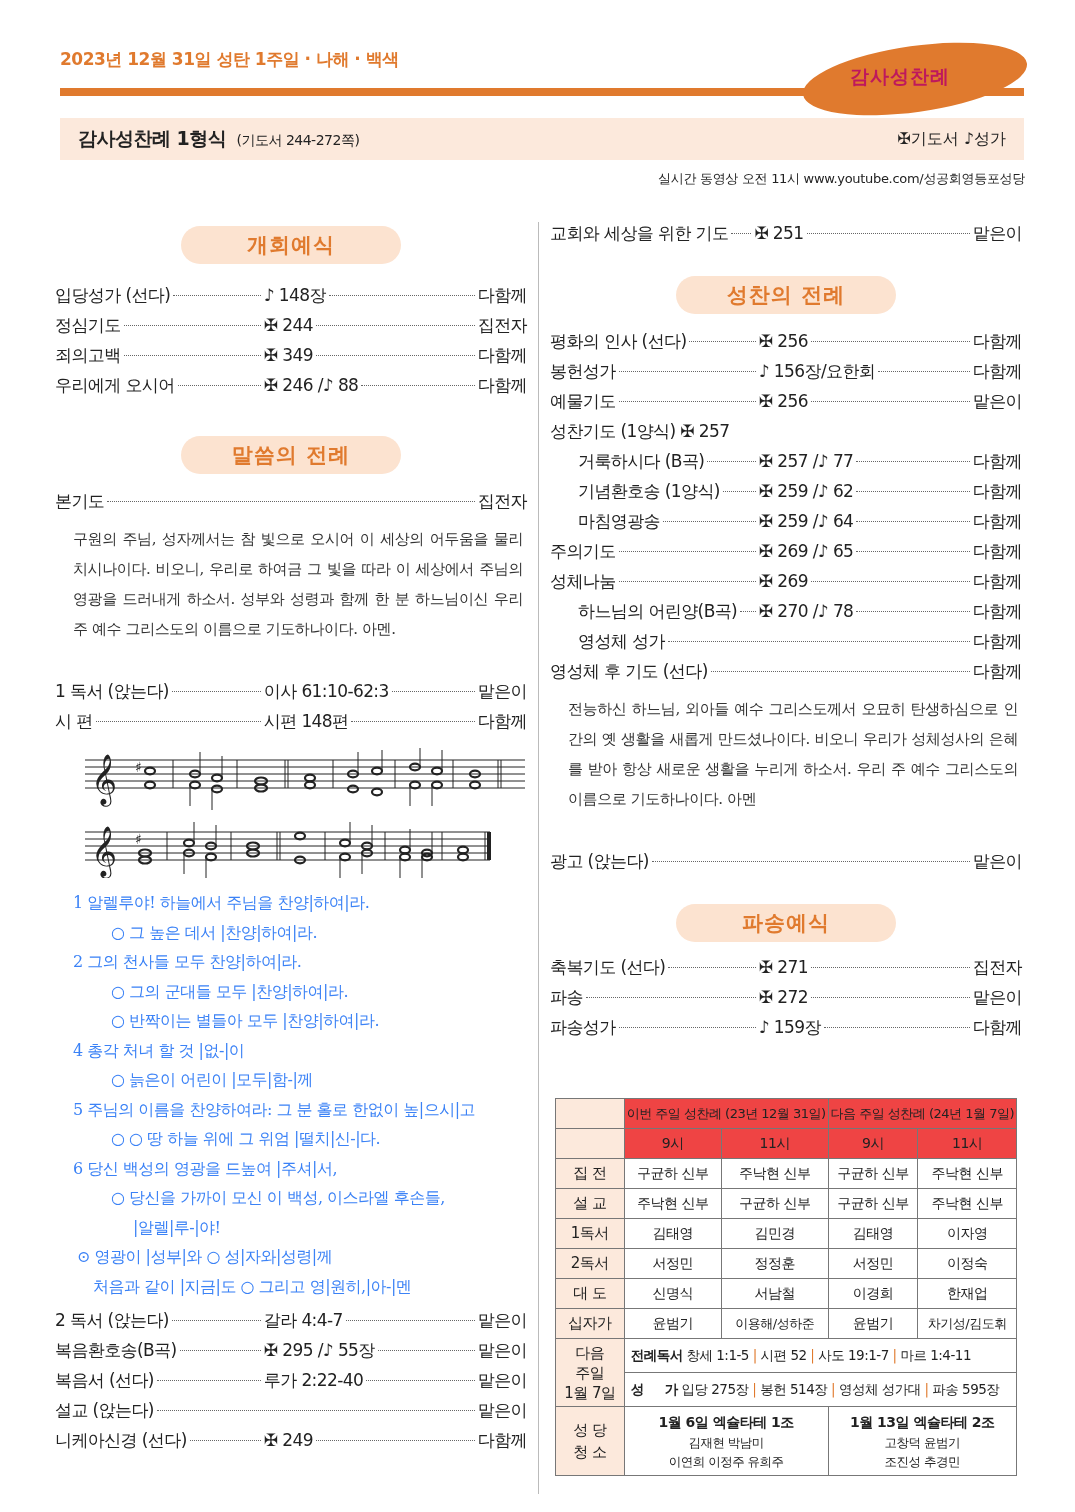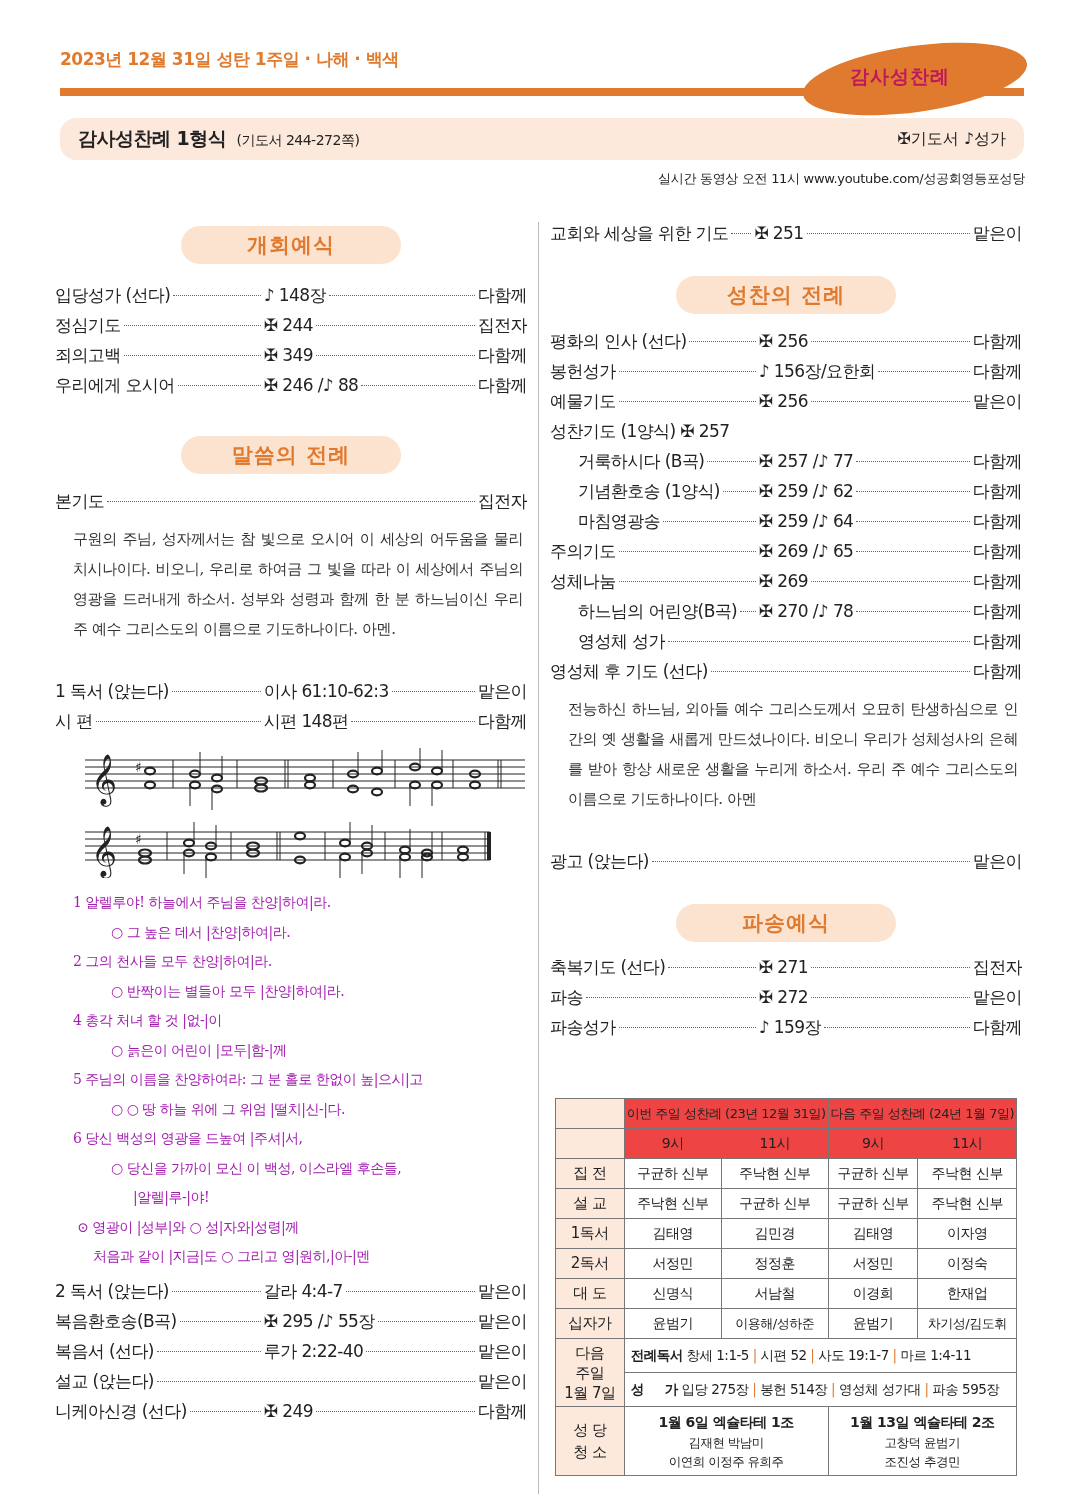--- a/index.html
+++ b/index.html
@@ -4,21 +4,21 @@
 <style>
   * { box-sizing: border-box; margin: 0; padding: 0; }
   html, body { width: 1075px; height: 1512px; background: #ffffff; overflow: hidden; }
   body { position: relative; font-family: "DejaVu Sans", "Liberation Sans", sans-serif; color: #222; }
 
   .date-line { position: absolute; left: 60px; top: 48px; font-size: 17px; font-weight: bold; color: #e07a2e; letter-spacing: -0.5px; }
   .orange-rule { position: absolute; left: 60px; top: 88px; width: 964px; height: 8px; background: #e07a2e; }
   .header-ellipse { position: absolute; left: 802px; top: 46px; width: 226px; height: 66px; background: #e07a2e; border-radius: 50%; transform: rotate(-8deg); }
   .header-tag { position: absolute; left: 850px; top: 64px; font-size: 19px; font-weight: bold; color: #be185d; letter-spacing: 1px; }
 
-  .title-bar { position: absolute; left: 60px; top: 118px; width: 964px; height: 42px; background: #fce9dc; display: flex; align-items: center; justify-content: space-between; padding: 0 18px 0 18px; border-radius: 16px; }
+  .title-bar { position: absolute; left: 60px; top: 118px; width: 964px; height: 42px; background: #fce9dc; display: flex; align-items: center; justify-content: space-between; padding: 0 18px 0 18px; }
   .title-bar .title { font-size: 19px; font-weight: bold; color: #222; letter-spacing: -0.5px; }
   .title-bar .title .sub { font-size: 14px; font-weight: normal; margin-left: 4px; }
   .title-bar .legend { font-size: 16px; color: #222; }
   .stream-line { position: absolute; right: 50px; top: 170px; font-size: 13px; color: #222; letter-spacing: -0.3px; }
 
   .col-divider { position: absolute; left: 538px; top: 222px; width: 1px; height: 1272px; background: #bbbbbb; }
 
   .col { position: absolute; }
   .col-left { left: 55px; top: 222px; width: 472px; }
   .col-right { left: 550px; top: 222px; width: 472px; }
@@ -32,21 +32,21 @@
   .row .ref { flex: 0 0 auto; }
   .row .who { flex: 0 0 auto; }
   .row .mid { width: 214px; flex: 0 0 214px; display: flex; align-items: baseline; }
   .row .mid .ref { flex: 0 0 auto; }
   .row .mid .dots { flex: 1 1 auto; }
 
   .prayer { font-family: "DejaVu Serif", "Liberation Serif", serif; font-size: 15px; line-height: 30px; color: #333; padding-left: 18px; padding-right: 4px; text-align: justify; letter-spacing: -0.4px; }
 
   .music { margin: 8px 0 0 30px; width: 440px; height: 130px; }
 
-  .psalm { font-family: "DejaVu Serif", "Liberation Serif", serif; font-size: 14px; color: #a21caf; letter-spacing: -0.5px; }
+  .psalm { font-family: "DejaVu Serif", "Liberation Serif", serif; font-size: 16px; color: #3b82f6; letter-spacing: -0.5px; }
   .psalm .pl { height: 29.5px; line-height: 29.5px; white-space: nowrap; }
   .psalm .v { padding-left: 18px; }
   .psalm .r { padding-left: 56px; }
   .psalm .r2 { padding-left: 78px; }
   .psalm .g { padding-left: 22px; }
   .psalm .g2 { padding-left: 38px; }
 
   
   .sched { position: absolute; left: 555px; top: 1098px; width: 462px; border-collapse: collapse; font-size: 14px; color: #222; letter-spacing: -0.5px; }
   .sched td { border: 1px solid #777; text-align: center; height: 30px; padding: 0 2px; white-space: nowrap; }
@@ -260,20 +260,21 @@
         <line x1="315" y1="109" x2="315" y2="130"></line>
       <line x1="347" y1="105" x2="347" y2="84"></line>
         <line x1="337" y1="109" x2="337" y2="130"></line>
     </g>
   </svg>
 
   <div class="psalm" style="margin-top:6px;">
     <div class="pl v">1 알렐루야! 하늘에서 주님을 찬양|하여|라.</div>
     <div class="pl r">○ 그 높은 데서 |찬양|하여|라.</div>
     <div class="pl v">2 그의 천사들 모두 찬양|하여|라.</div>
+    <div class="pl r">○ 그의 군대들 모두 |찬양|하여|라.</div>
     <div class="pl r">○ 반짝이는 별들아 모두 |찬양|하여|라.</div>
     <div class="pl v">4 총각 처녀 할 것 |없-|이</div>
     <div class="pl r">○ 늙은이 어린이 |모두|함-|께</div>
     <div class="pl v">5 주님의 이름을 찬양하여라: 그 분 홀로 한없이 높|으시|고</div>
     <div class="pl r">○ ○ 땅 하늘 위에 그 위엄 |떨치|신-|다.</div>
     <div class="pl v">6 당신 백성의 영광을 드높여 |주셔|서,</div>
     <div class="pl r">○ 당신을 가까이 모신 이 백성, 이스라엘 후손들,</div>
     <div class="pl r2">|알렐|루-|야!</div>
     <div class="pl g">⊙ 영광이 |성부|와 ○ 성|자와|성령|께</div>
     <div class="pl g2">처음과 같이 |지금|도 ○ 그리고 영|원히,|아-|멘</div>

